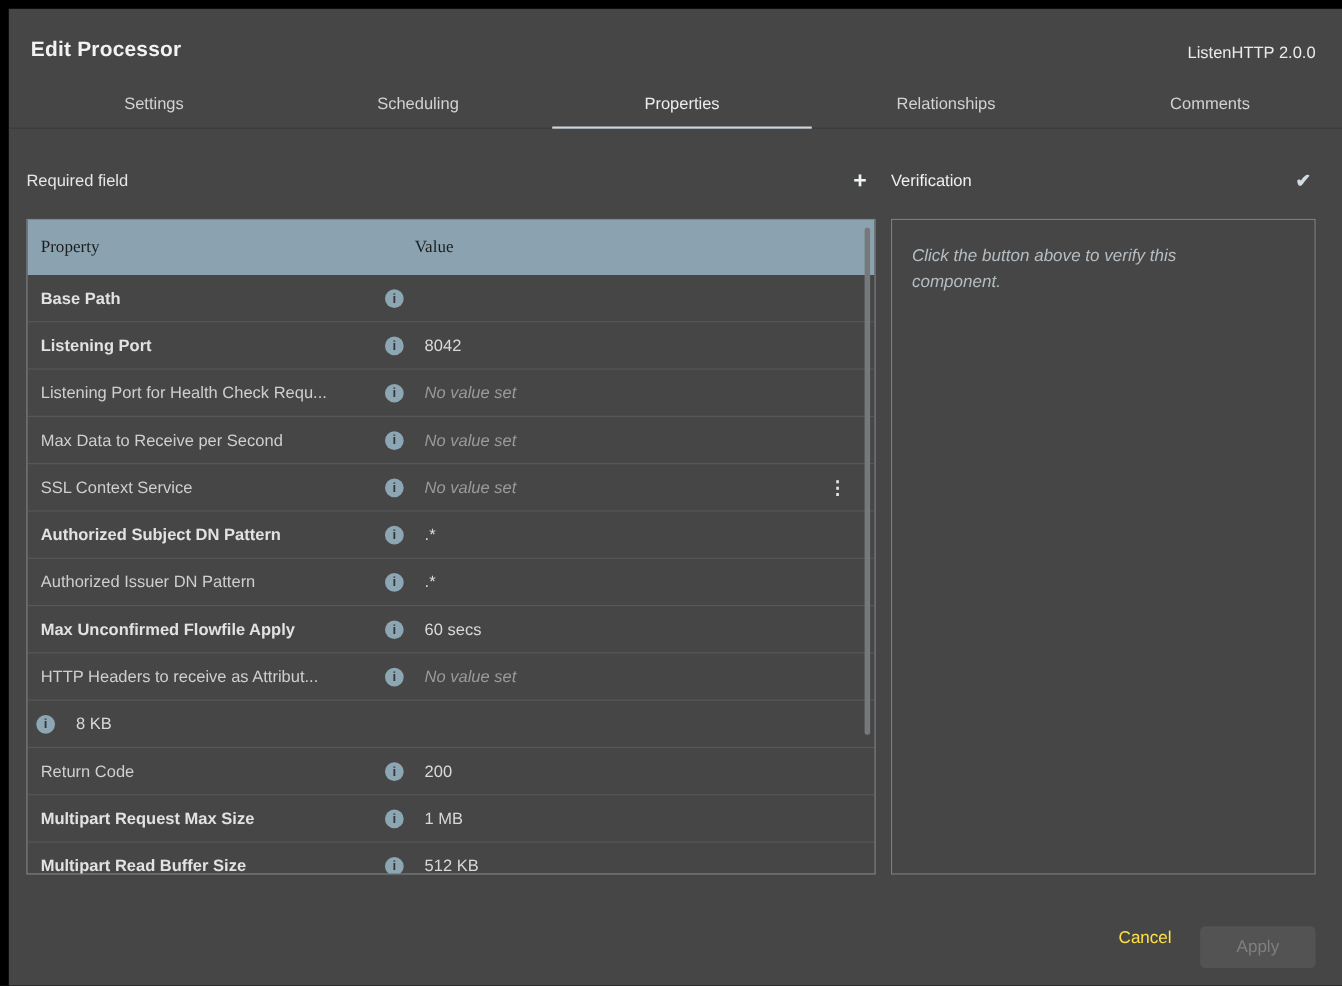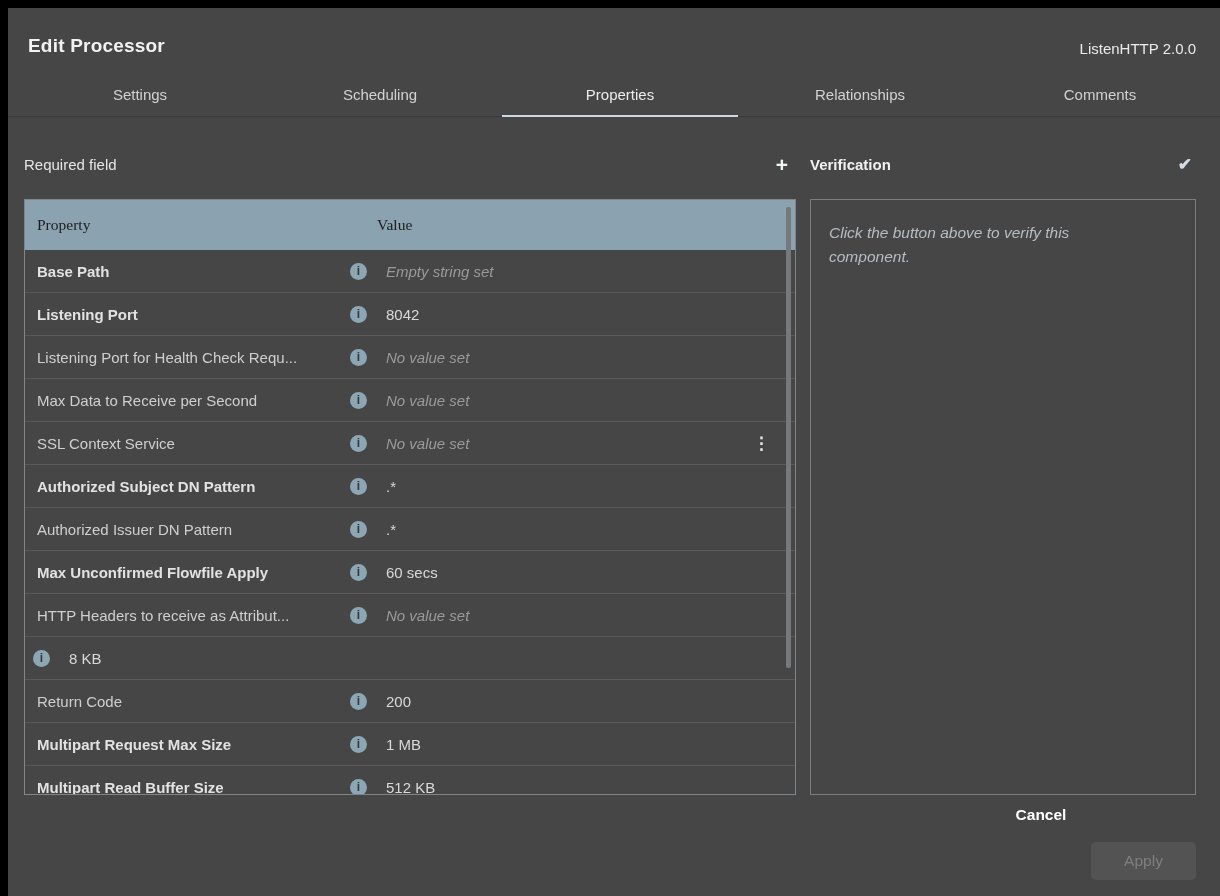--- a/index.html
+++ b/index.html
@@ -46,33 +46,33 @@
   .trow .tvalue.unset { color:#9a9a9a; font-style:italic; }
   .kebab { width:16px; margin-right:26px; color:#e3e3e3; font-size:17px;
            font-weight:700; text-align:center; cursor:pointer; display:none; }
   .trow.has-menu .kebab { display:block; }
   .scroll-thumb { position:absolute; right:4px; top:7px; width:5px; height:461px;
                   background:#75797c; border-radius:2px; }
 
   
   .sec-right { position:absolute; left:802px; top:136px; width:386px; height:40px;
                display:flex; align-items:center; justify-content:space-between; }
-  .verify-label { font-size:15px; font-weight:700; color:#f0f0f0; }
+  .verify-label { font-size:15px; font-weight:400; color:#f0f0f0; }
   .check-icon { font-size:17px; font-weight:700; color:#d3dce2; padding:0 4px;
                 cursor:pointer; }
   .verify-panel { position:absolute; left:802px; top:191px; width:386px; height:596px;
                   border:1px solid #7d7d7d; }
   .verify-msg { margin:21px 18px; max-width:305px; font-size:15.5px; font-style:italic;
                 color:#b6bdc2; line-height:1.55; }
 
   
-  .cancel-btn { position:absolute; left:998px; top:788px; width:70px; height:38px;
+  .cancel-btn { position:absolute; left:998px; top:826px; width:70px; height:38px;
                 display:flex; align-items:center; justify-content:center;
-                color:#ffffff; font-size:15.5px; cursor:pointer; background:none;
-                border:none;font-weight:bold; }
+                color:#fde047; font-size:15.5px; cursor:pointer; background:none;
+                border:none; }
   .apply-btn { position:absolute; left:1083px; top:834px; width:105px; height:38px;
                border-radius:5px; background:#535353; color:#7f7f7f; font-size:15.5px;
                display:flex; align-items:center; justify-content:center; border:none; }
 </style>
 </head>
 <body>
 
 <div class="dialog">
 
   <div class="title">Edit Processor</div>
@@ -104,21 +104,20 @@
 
   <div class="ptable">
     <div class="thead">
       <span class="hname">Property</span>
       <span class="hvalue">Value</span>
     </div>
     <div id="rows">
         <div class="trow required">
     <span class="tname">Base Path</span>
     <span class="info">i</span>
-    <span class="tvalue unset">Empty string set</span>
 
   </div>
         <div class="trow required">
     <span class="tname">Listening Port</span>
     <span class="info">i</span>
     <span class="tvalue">8042</span>
 
   </div>
         <div class="trow">
     <span class="tname">Listening Port for Health Check Requ...</span>

